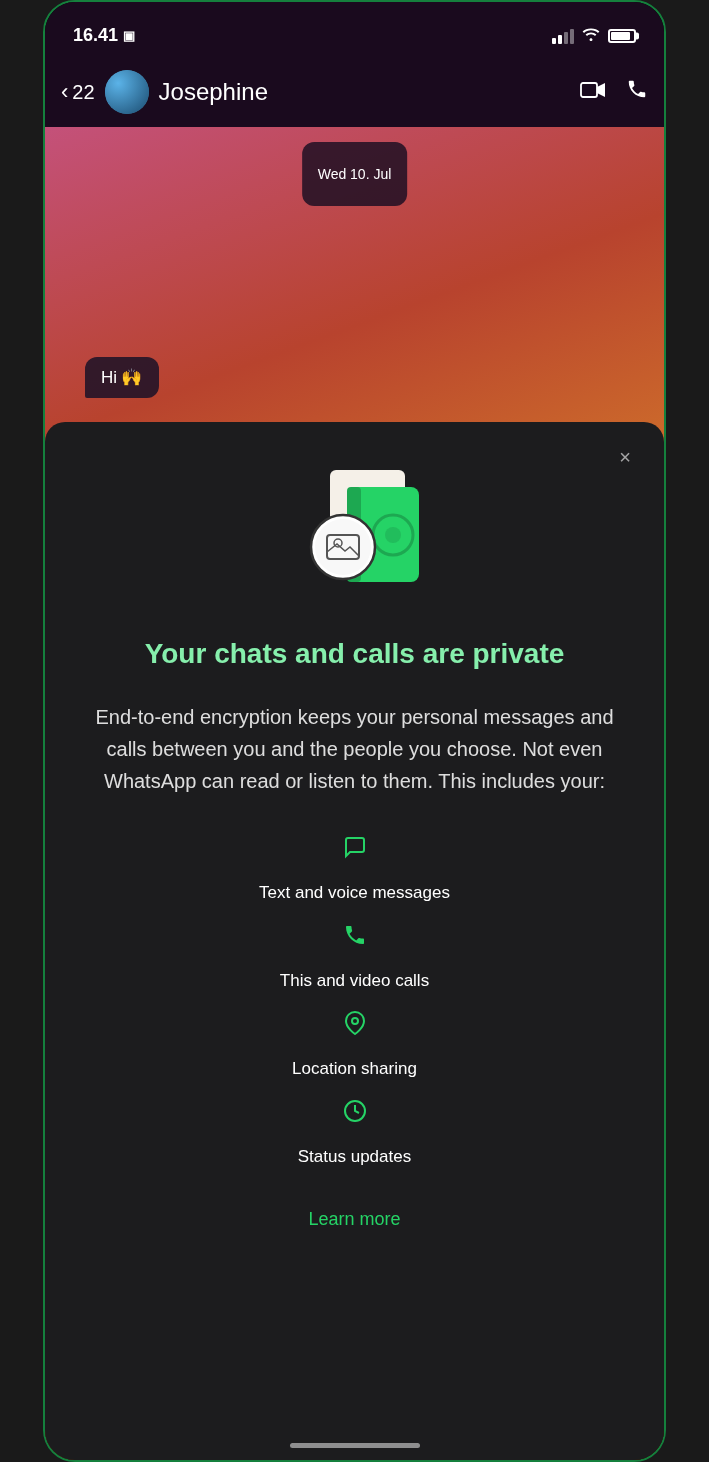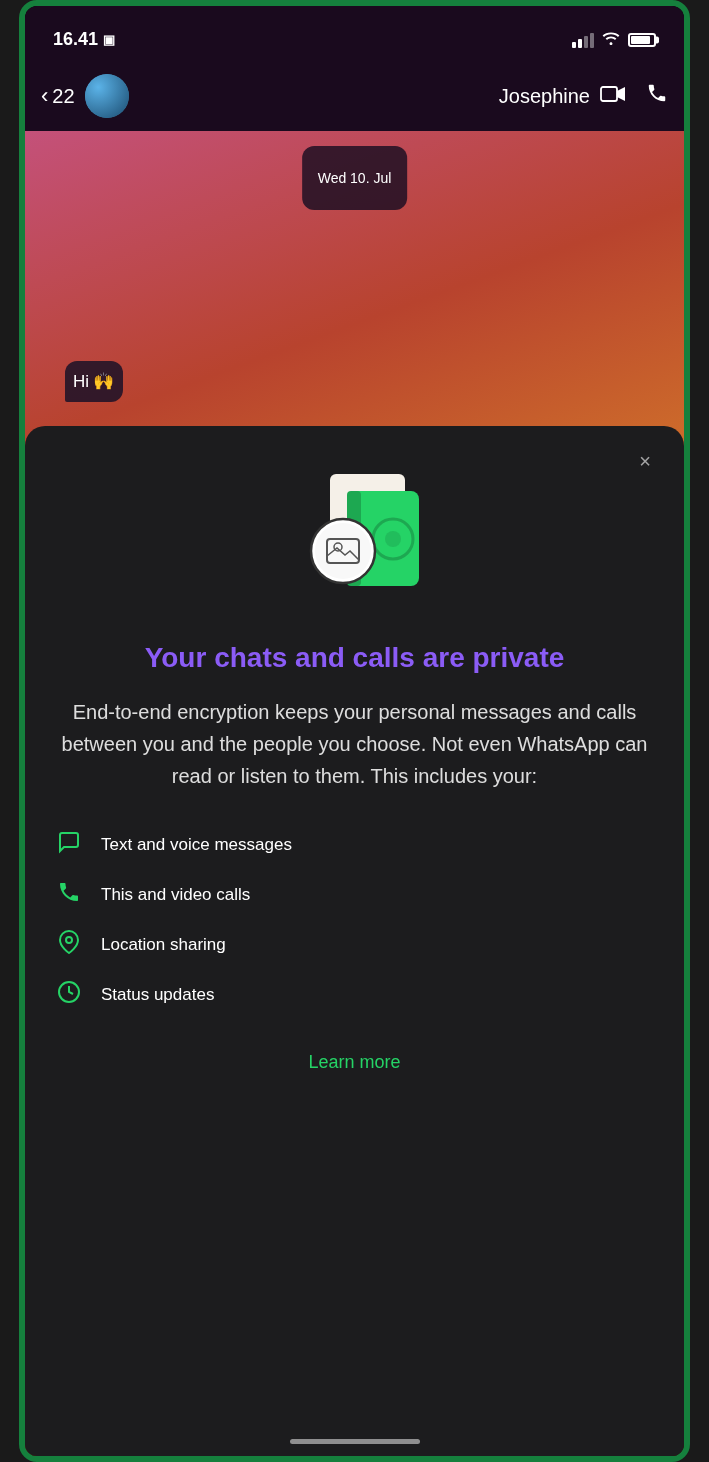--- a/index.html
+++ b/index.html
@@ -8,27 +8,27 @@
       width: 709px;
       height: 1462px;
       background: #1a1a1a;
       display: flex;
       justify-content: center;
       align-items: center;
       font-family: -apple-system, BlinkMacSystemFont, 'Helvetica Neue', Arial, sans-serif;
     }
 
     .phone-frame {
-      width: 671px;
+      width: 623px;
       height: 1462px;
       background: #000;
-      border-radius: 18px;
+      border-radius: 32px;
       overflow: hidden;
       position: relative;
-      border: 6px solid #15803d;
+      border: 2px solid #15803d;
     }
 
     
     .status-bar {
       position: absolute;
       top: 0;
       left: 0;
       right: 0;
       height: 55px;
       background: #1a0a1e;
@@ -141,24 +141,23 @@
 
     .avatar-img {
       width: 100%;
       height: 100%;
       background: radial-gradient(circle at 30% 30%, #5bb3e8, #1a4a6e);
       border-radius: 50%;
     }
 
     .contact-name {
       color: white;
-      font-size: 20px;
+      font-size: 24px;
       font-weight: 500;
       flex: 1;
-      text-align: right;
     }
 
     .header-actions {
       display: flex;
       gap: 20px;
       align-items: center;
     }
 
     .header-icon {
       color: white;
@@ -219,21 +218,21 @@
     }
 
     
     .hi-bubble {
       position: absolute;
       top: 355px;
       left: 40px;
       background: rgba(35, 20, 40, 0.9);
       color: white;
       font-size: 17px;
-      padding: 10px 8px;
+      padding: 10px 16px;
       border-radius: 12px 12px 12px 2px;
       z-index: 5;
       display: flex;
       align-items: center;
       gap: 8px;
     }
 
     
     .modal-sheet {
       position: absolute;
@@ -271,26 +270,26 @@
     }
 
     
     .illustration-svg {
       width: 160px;
       height: 160px;
     }
 
     
     .modal-title {
-      color: #8b5cf6;
+      color: #86efac;
       font-size: 28px;
       font-weight: 700;
       text-align: center;
       line-height: 1.25;
-      margin-bottom: 21px;
+      margin-bottom: 30px;
     }
 
     
     .modal-description {
       color: rgba(255,255,255,0.85);
       font-size: 20px;
       text-align: center;
       line-height: 1.6;
       margin-bottom: 28px;
     }
@@ -301,20 +300,21 @@
       margin-bottom: 32px;
     }
 
     .feature-item {
       display: flex;
       align-items: center;
       gap: 18px;
       padding: 10px 0;
       color: white;
       font-size: 17px;
+      flex-direction: column;
     }
 
     .feature-icon {
       color: #25D366;
       font-size: 22px;
       width: 28px;
       text-align: center;
       flex-shrink: 0;
     }
 

